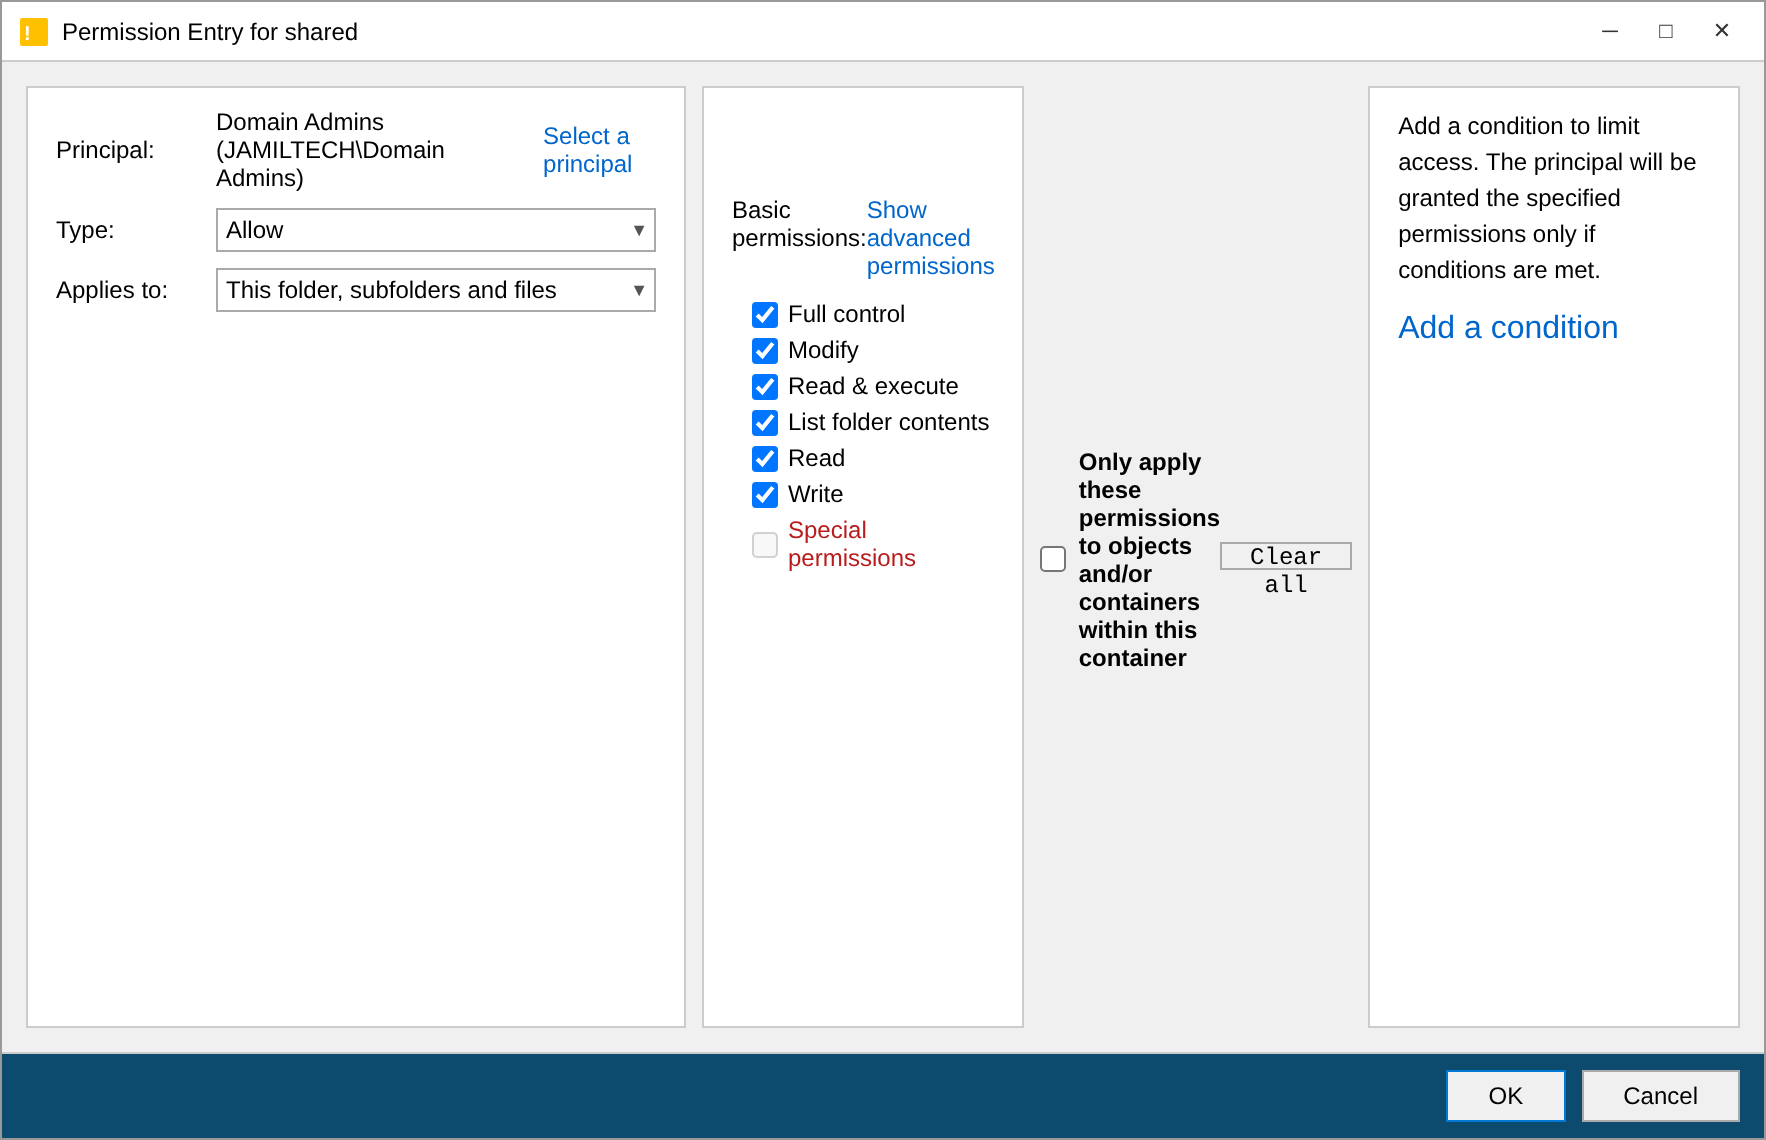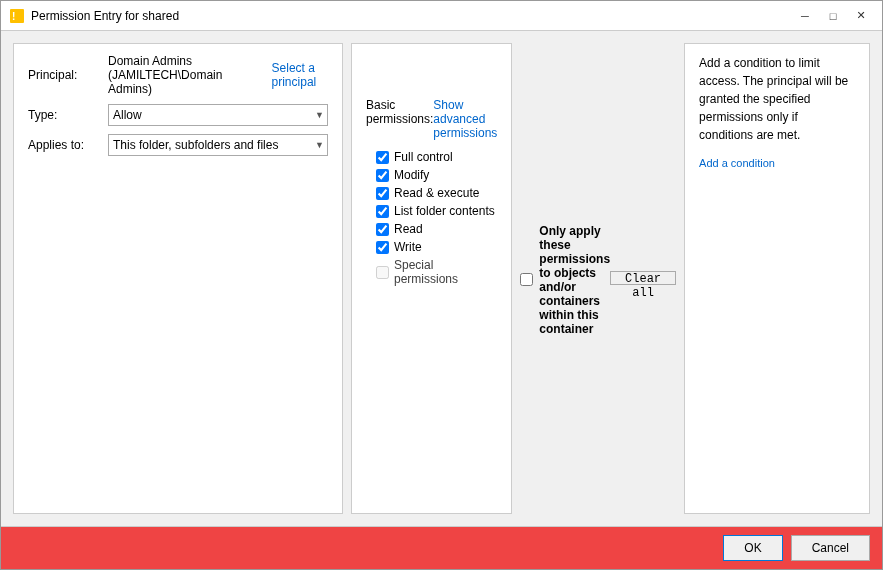--- a/index.html
+++ b/index.html
@@ -159,21 +159,21 @@
       width: 13px;
       height: 13px;
       cursor: pointer;
     }
     .checkbox-item label {
       cursor: pointer;
       font-size: 12px;
       color: #000;
     }
     .checkbox-item.disabled label {
-      color: #404040;
+      color: #b91c1c;
     }
     .checkbox-item.disabled input[type="checkbox"] {
       cursor: default;
     }
 
     .only-apply-row {
       display: flex;
       align-items: center;
       gap: 6px;
       margin-top: 4px;
@@ -210,29 +210,29 @@
     .condition-description {
       font-size: 12px;
       color: #000;
       margin-bottom: 12px;
       line-height: 1.5;
     }
     .add-condition-link {
       color: #0066cc;
       cursor: pointer;
       text-decoration: none;
-      font-size: 11px;
+      font-size: 16px;
     }
 
     .dialog-footer {
       display: flex;
       justify-content: flex-end;
       gap: 8px;
       padding: 8px 12px;
-      background: #ef4444;
+      background: #0c4a6e;
       border-top: 1px solid #ccc;
       flex-shrink: 0;
     }
     .footer-btn {
       height: 26px;
       padding: 0 20px;
       background: #f0f0f0;
       border: 1px solid #aaa;
       cursor: pointer;
       font-size: 12px;

